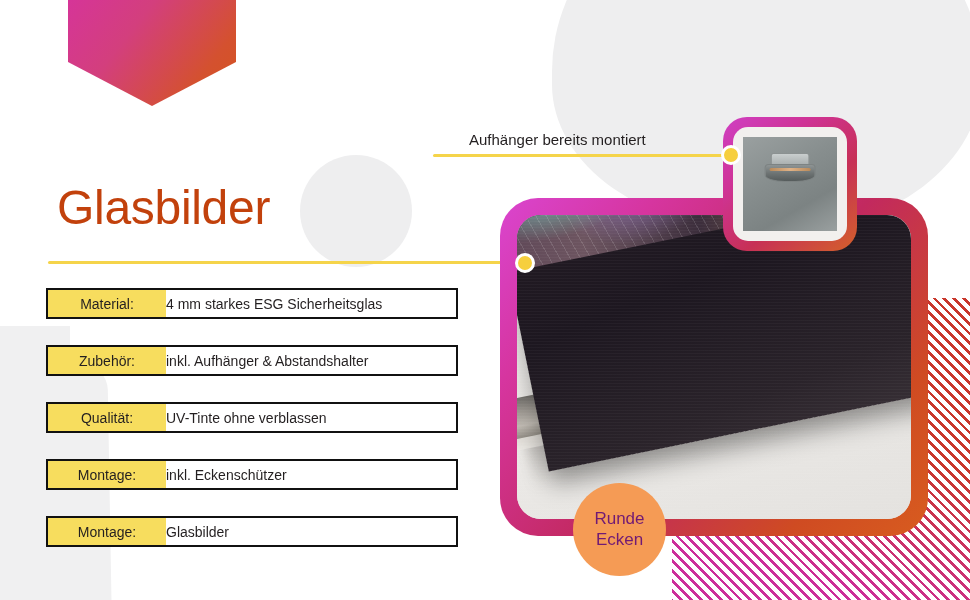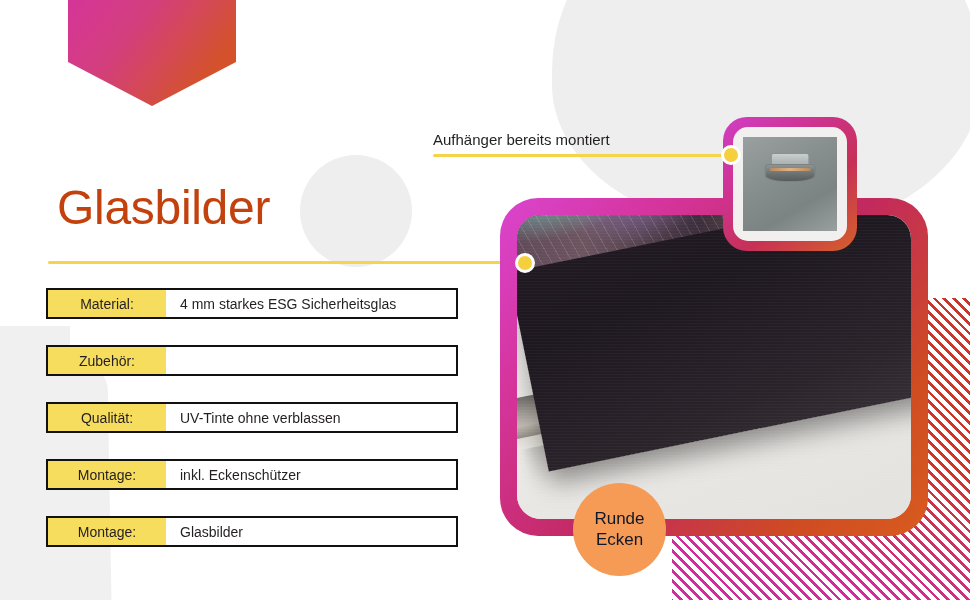--- a/index.html
+++ b/index.html
@@ -67,41 +67,40 @@
   .lead-line.l2{ left:433px; top:154px; width:300px; }
 
   .lead-dot{
     position:absolute; width:20px; height:20px; border-radius:50%;
     background:#f6cf3e; border:3px solid #ffffff;
   }
   .lead-dot.d1{ left:515px; top:253px; }
   .lead-dot.d2{ left:721px; top:145px; }
 
   .callout-text{
-    position:absolute; left:433px; top:131px;
+    position:absolute; left:469px; top:131px;
     font-size:15px; color:#231f20; white-space:nowrap;
   }
 
   
   .spec-list{ position:absolute; left:46px; top:288px; width:412px; }
   .spec-row{
     display:flex; align-items:stretch;
     border:2px solid #111111; background:#ffffff;
     height:31px; margin-bottom:26px;
   }
   .spec-key{
     width:118px; flex:0 0 118px;
     background:#f7dd5e;
     display:flex; align-items:center; justify-content:center;
     font-size:14px; color:#231f20;
   }
   .spec-val{
     flex:1;
     display:flex; align-items:center;
-    padding-left:14px;
     font-size:14px; color:#231f20; white-space:nowrap;
   }
   .stripes-wrap{
     position:absolute; left:672px; top:298px;
     width:330px; height:330px; overflow:hidden;
   }
   .stripes-inner{
     position:absolute; inset:0;
     background-image:repeating-linear-gradient(45deg,
         transparent 0px, transparent 4.2px,
@@ -245,21 +244,21 @@
   .round-badge{
     position:absolute; left:573px; top:483px;
     width:93px; height:93px;
     border-radius:50%;
     background:#f59b55;
     display:flex; flex-direction:column;
     align-items:center; justify-content:center;
     line-height:1.18;
   }
   .round-badge span{
-    font-size:17px; color:#0f172a; display:block; text-align:center;
+    font-size:17px; color:#701a75; display:block; text-align:center;
   }
 </style>
 </head>
 <body>
 
 <div class="stage">
 
   <div class="blob-topright"></div>
   <div class="blob-circle-title"></div>
   <div class="blob-bottomleft2"></div>
@@ -279,20 +278,21 @@
   <div class="callout-text">Aufhänger bereits montiert</div>
   <div class="lead-line l2"></div>
 
   <div class="spec-list">
     <div class="spec-row">
       <div class="spec-key">Material:</div>
       <div class="spec-val">4 mm starkes ESG Sicherheitsglas</div>
     </div>
     <div class="spec-row">
       <div class="spec-key">Zubehör:</div>
+      <div class="spec-val">inkl. Aufhänger &amp; Abstandshalter</div>
     </div>
     <div class="spec-row">
       <div class="spec-key">Qualität:</div>
       <div class="spec-val">UV-Tinte ohne verblassen</div>
     </div>
     <div class="spec-row">
       <div class="spec-key">Montage:</div>
       <div class="spec-val">inkl. Eckenschützer</div>
     </div>
     <div class="spec-row">

